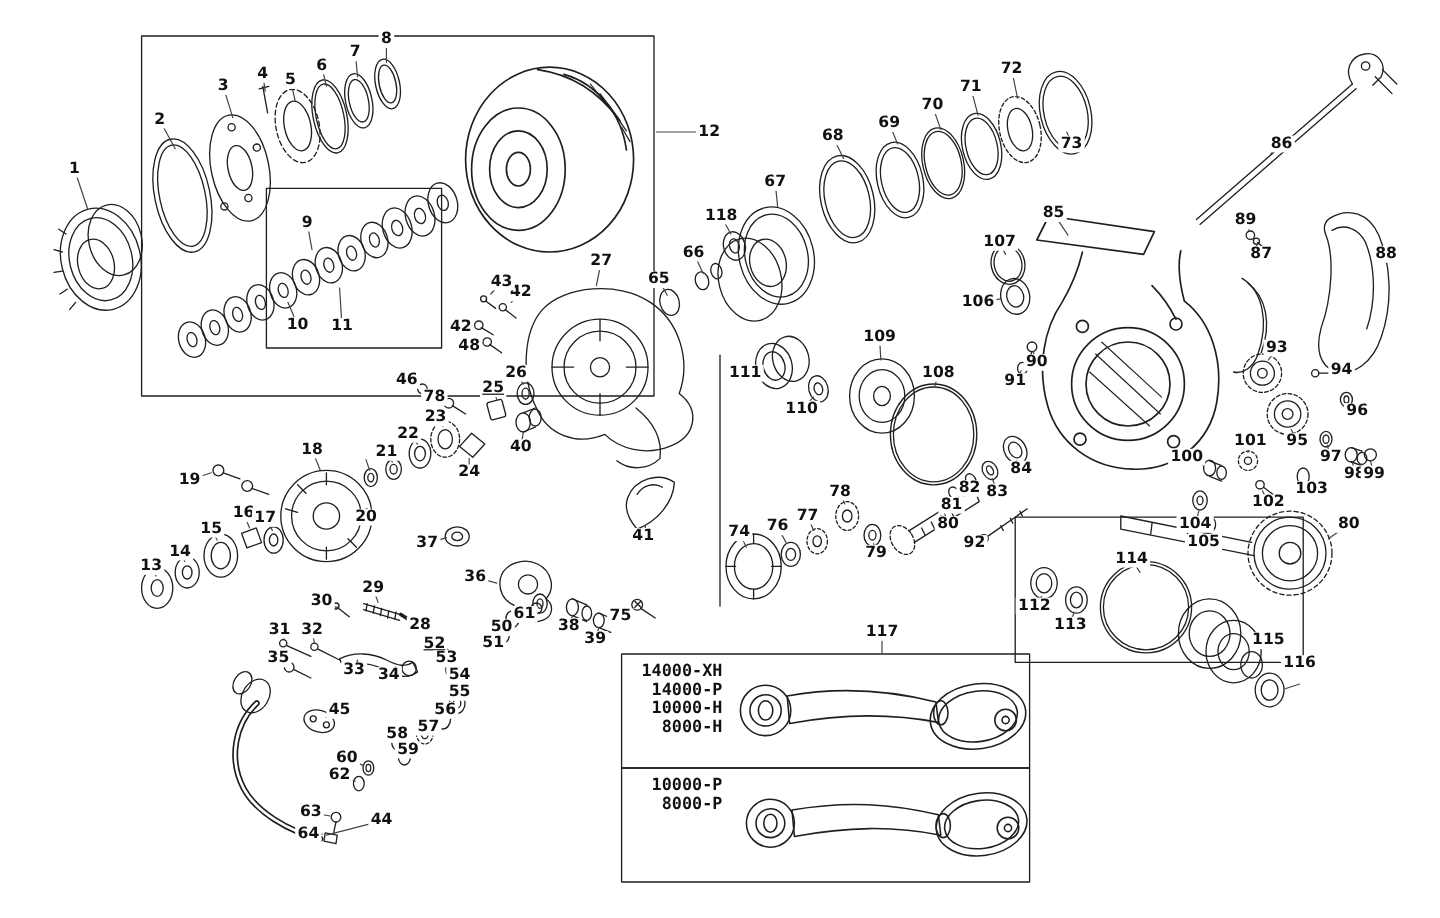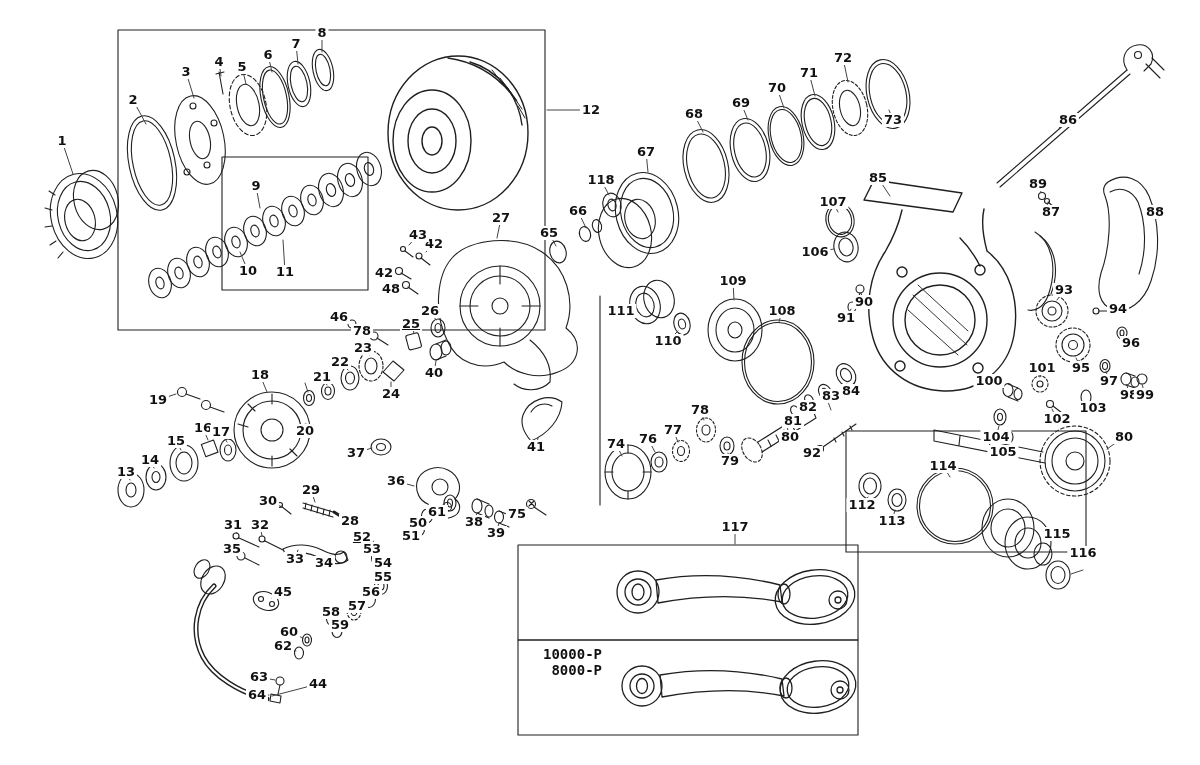--- a/index.html
+++ b/index.html
@@ -609,21 +609,21 @@
       <span class="part-num" style="left: 893px; top: 120px;">73</span>
       <span class="part-num" style="left: 616px; top: 444px;">74</span>
       <span class="part-num" style="left: 517px; top: 514px;">75</span>
       <span class="part-num" style="left: 648px; top: 439px;">76</span>
       <span class="part-num" style="left: 673px; top: 430px;">77</span>
       <span class="part-num" style="left: 700px; top: 410px;">78</span>
       <span class="part-num" style="left: 730px; top: 461px;">79</span>
       <span class="part-num" style="left: 790px; top: 437px;">80</span>
       <span class="part-num" style="left: 793px; top: 421px;">81</span>
       <span class="part-num" style="left: 808px; top: 407px;">82</span>
-      <span class="part-num" style="left: 831px; top: 396px;">83</span>
+      <span class="part-num" style="left: 831px; top: 410px;">83</span>
       <span class="part-num" style="left: 851px; top: 391px;">84</span>
       <span class="part-num" style="left: 878px; top: 178px;">85</span>
       <span class="part-num" style="left: 1068px; top: 120px;">86</span>
       <span class="part-num" style="left: 1051px; top: 212px;">87</span>
       <span class="part-num" style="left: 1155px; top: 212px;">88</span>
       <span class="part-num" style="left: 1038px; top: 184px;">89</span>
       <span class="part-num" style="left: 864px; top: 302px;">90</span>
       <span class="part-num" style="left: 846px; top: 318px;">91</span>
       <span class="part-num" style="left: 812px; top: 453px;">92</span>
       <span class="part-num" style="left: 1064px; top: 290px;">93</span>
@@ -648,18 +648,24 @@
       <span class="part-num" style="left: 862px; top: 505px;">112</span>
       <span class="part-num" style="left: 892px; top: 521px;">113</span>
       <span class="part-num" style="left: 943px; top: 466px;">114</span>
       <span class="part-num" style="left: 1057px; top: 534px;">115</span>
       <span class="part-num" style="left: 1083px; top: 553px;">116</span>
       <span class="part-num" style="left: 735px; top: 527px;">117</span>
       <span class="part-num" style="left: 601px; top: 180px;">118</span>
       <span class="part-num" style="left: 1124px; top: 437px;">80</span>
     </div>
 
+  <div class="models" style="left:522px;top:552px;width:80px">
+    <span>14000-XH</span>
+    <span>14000-P</span>
+    <span>10000-H</span>
+    <span>8000-H</span>
+  </div>
   <div class="models" style="left:522px;top:647px;width:80px">
     <span>10000-P</span>
     <span>8000-P</span>
   </div>
 
 </div>
 
 </body></html>

